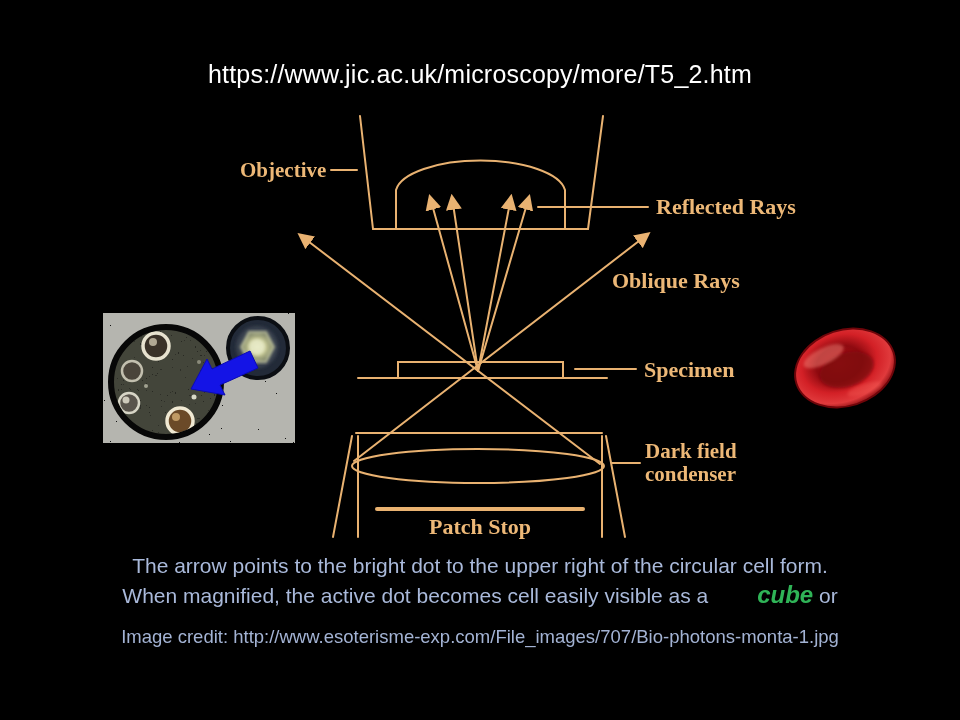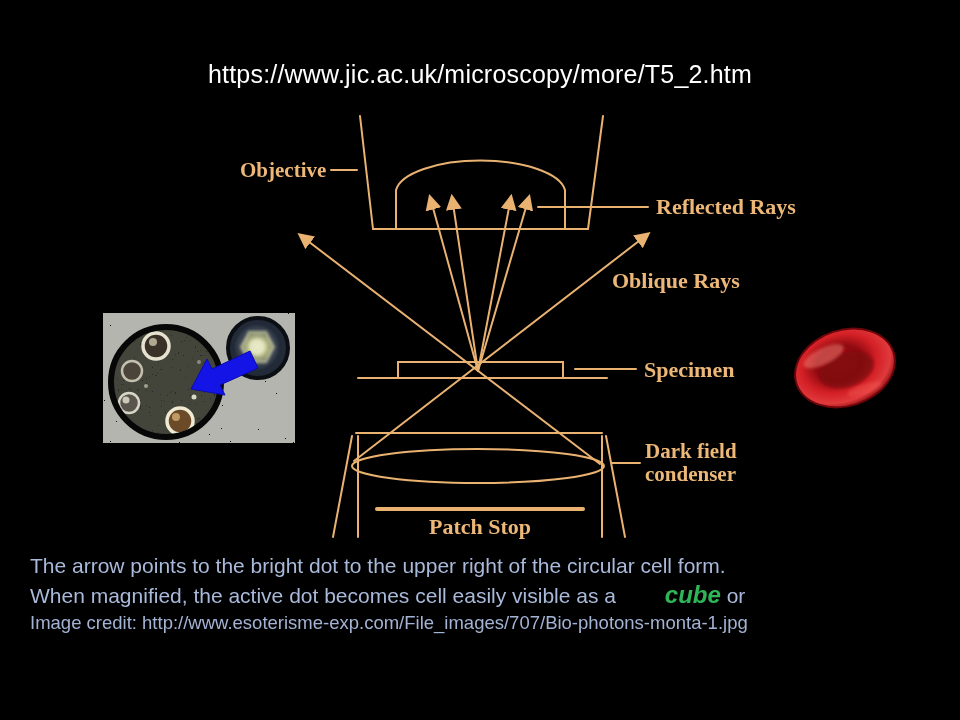--- a/index.html
+++ b/index.html
@@ -17,37 +17,38 @@
     color:#ffffff;
     font-size:25px;
     letter-spacing:0.2px;
   }
   #diagram-svg{
     position:absolute; left:0; top:0;
   }
   .caption-block{
     position:absolute;
     left:30px; right:30px; top:551px;
+    text-align:center;
     color:#a9b9da;
   }
   .caption-line{
     font-size:21px;
     line-height:29px;
   }
   .cube-word{
     color:#2fb457;
     font-weight:bold;
     font-style:italic;
     font-size:24px;
     margin-left:43px;
   }
   .credit-line{
     font-size:18.5px;
     line-height:26px;
-    margin-top:0;
+    margin-top:14px;
     color:#a3b3d4;
   }
   .diag-label{
     font-family:"Liberation Serif", serif;
     font-weight:bold;
     fill:#edb877;
   }
 </style>
 </head>
 <body>

